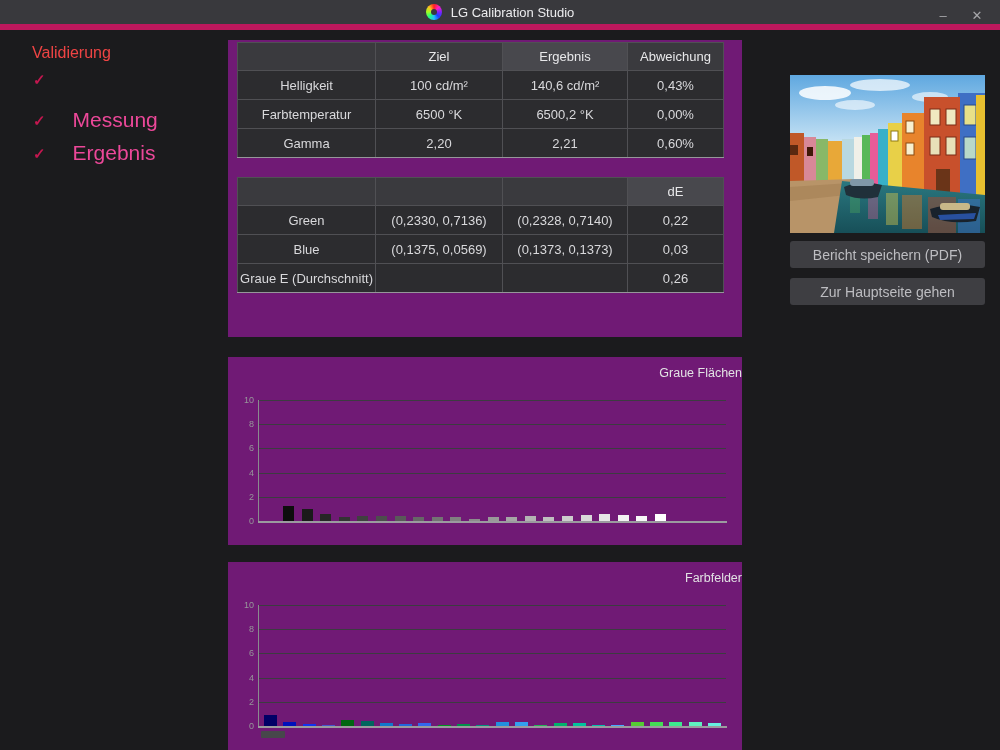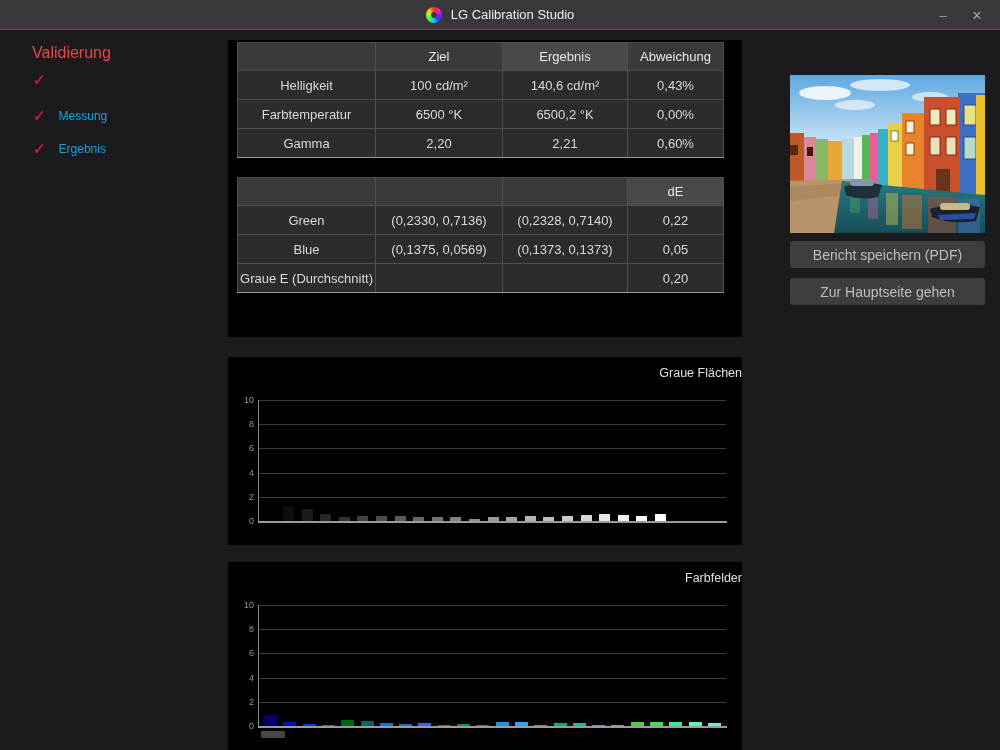--- a/index.html
+++ b/index.html
@@ -9,21 +9,21 @@
     background: #1b1b1d;
     color: #e4e4e6;
     position: relative;
   }
 
   
   .titlebar {
     position: absolute; top: 0; left: 0; width: 1000px; height: 30px;
     background: #39393d;
     display: flex; align-items: center; justify-content: center;
-    border-bottom: 1px solid #be185d;
+    border-bottom: 6px solid #be185d;
   }
   .titlebar-center { display: flex; align-items: center; gap: 9px; }
   .colorwheel {
     width: 16px; height: 16px; border-radius: 50%;
     background: conic-gradient(#ff2020,#ff20c0,#8020ff,#2040ff,#20c0ff,#20ff80,#a0ff20,#ffc020,#ff2020);
     position: relative;
   }
   .colorwheel::after {
     content: ""; position: absolute; left: 5px; top: 5px; width: 6px; height: 6px;
     border-radius: 50%; background: #39393d;
@@ -43,24 +43,24 @@
   .sidebar { position: absolute; left: 0; top: 30px; width: 228px; height: 720px; }
   .sidebar-title {
     position: absolute; left: 32px; top: 14px; font-size: 16px; color: #ef4444;
   }
   .step { position: absolute; left: 33px; display: flex; align-items: center; }
   .step .check-icon { font-size: 15px; font-weight: bold; line-height: 1; }
   .step-0 { top: 42px; }
   .step-0 .step-label { font-size: 11px; margin-left: 15px; color: #f2f2f4; }
   .step-1 { top: 78px; }
   .step-2 { top: 111px; }
-  .step-1 .step-label, .step-2 .step-label { font-size: 12px; margin-left: 13px; color: #0ea5e9; }
-
-  
-  .panel { position: absolute; left: 228px; width: 514px; background: #000000; }
+  .step-1 .step-label, .step-2 .step-label { font-size: 21px; margin-left: 27px; color: #ec4899; }
+
+  
+  .panel { position: absolute; left: 228px; width: 514px; background: #701a75; }
   .panel-tables { top: 40px; height: 297px; }
   .panel-chart1 { top: 357px; height: 188px; }
   .panel-chart2 { top: 562px; height: 188px; }
 
   table.res {
     position: absolute; left: 9px; border-collapse: collapse; table-layout: fixed;
     width: 486px; font-size: 13px;
   }
   table.res col.c0 { width: 138px; }
   table.res col.c1 { width: 127px; }
@@ -201,27 +201,27 @@
         <tr>
           <td>Green</td>
           <td>(0,2330, 0,7136)</td>
           <td>(0,2328, 0,7140)</td>
           <td>0,22</td>
         </tr>
         <tr>
           <td>Blue</td>
           <td>(0,1375, 0,0569)</td>
           <td>(0,1373, 0,1373)</td>
-          <td>0,05</td>
+          <td>0,03</td>
         </tr>
         <tr>
           <td>Graue E (Durchschnitt)</td>
           <td></td>
           <td></td>
-          <td>0,20</td>
+          <td>0,26</td>
         </tr>
       </tbody>
   </table>
 </div>
 
 <div class="panel panel-chart1">
   <div class="chart-title">Graue Flächen</div>
   <div class="plot">
       <div class="ytick" style="bottom: -5px;">0</div>
       <div class="gridline" style="bottom: 23.2px;"></div>

